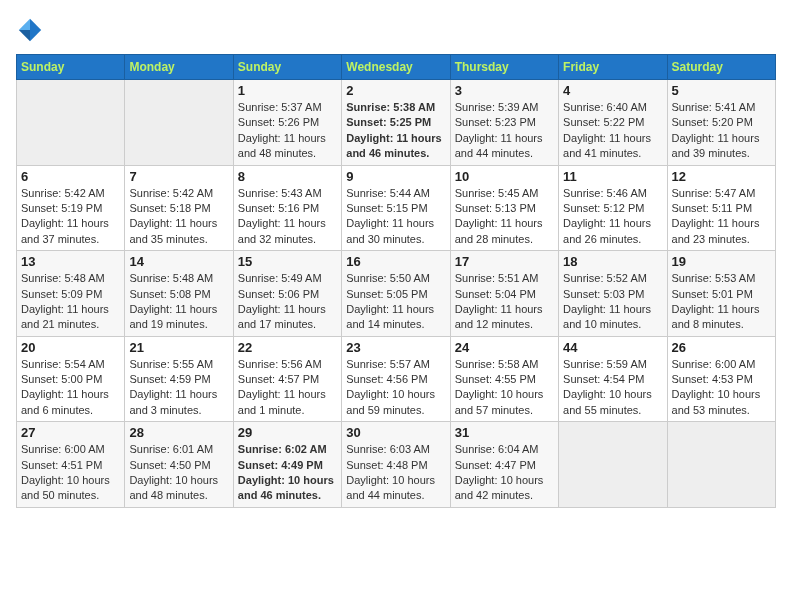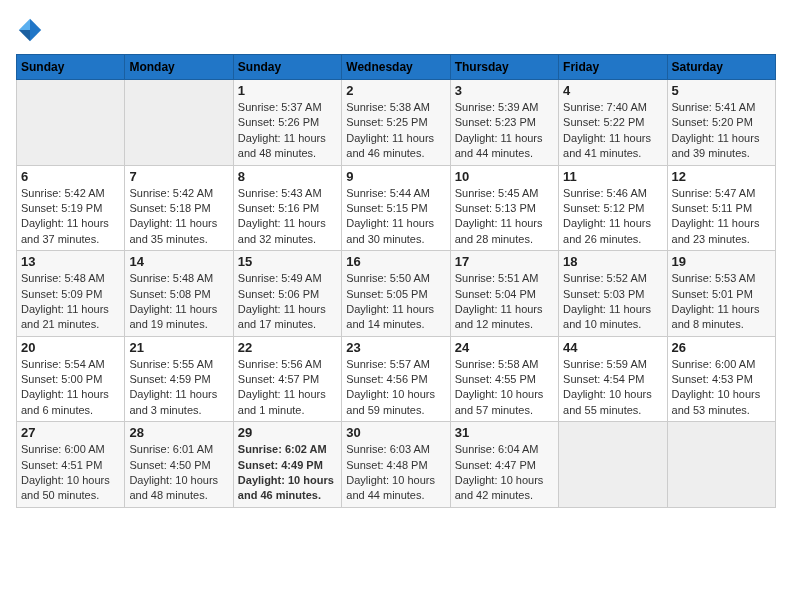--- a/index.html
+++ b/index.html
@@ -57,21 +57,21 @@
       font-size: 14px;
       color: #555;
     }
     table {
       width: 100%;
       border-collapse: collapse;
       table-layout: fixed;
     }
     thead tr th {
       background-color: #2176c7;
-      color: #000000;
+      color: #bef264;
       font-size: 12px;
       font-weight: bold;
       padding: 5px 4px;
       text-align: left;
       border: 1px solid #1a5fa0;
     }
     tbody tr td {
       border: 1px solid #ccc;
       vertical-align: top;
       padding: 3px 4px;
@@ -139,33 +139,33 @@
           <td class="empty-cell"></td>
           <td class="empty-cell"></td>
           <td>
             <span class="day-number">1</span>
             <div class="day-info" style="white-space: pre-line;">Sunrise: 5:37 AM
 Sunset: 5:26 PM
 Daylight: 11 hours and 48 minutes.</div>
           </td>
           <td>
             <span class="day-number">2</span>
-            <div class="day-info" style="white-space: pre-line;">Sunrise: 5:38 AM
+            <div class="day-info" style="white-space: pre-line; font-weight: bold;">Sunrise: 5:38 AM
 Sunset: 5:25 PM
 Daylight: 11 hours and 46 minutes.</div>
           </td>
           <td>
             <span class="day-number">3</span>
             <div class="day-info" style="white-space: pre-line;">Sunrise: 5:39 AM
 Sunset: 5:23 PM
 Daylight: 11 hours and 44 minutes.</div>
           </td>
           <td>
             <span class="day-number">4</span>
-            <div class="day-info" style="white-space: pre-line;">Sunrise: 7:40 AM
+            <div class="day-info" style="white-space: pre-line;">Sunrise: 6:40 AM
 Sunset: 5:22 PM
 Daylight: 11 hours and 41 minutes.</div>
           </td>
           <td>
             <span class="day-number">5</span>
             <div class="day-info" style="white-space: pre-line;">Sunrise: 5:41 AM
 Sunset: 5:20 PM
 Daylight: 11 hours and 39 minutes.</div>
           </td>
         </tr>

